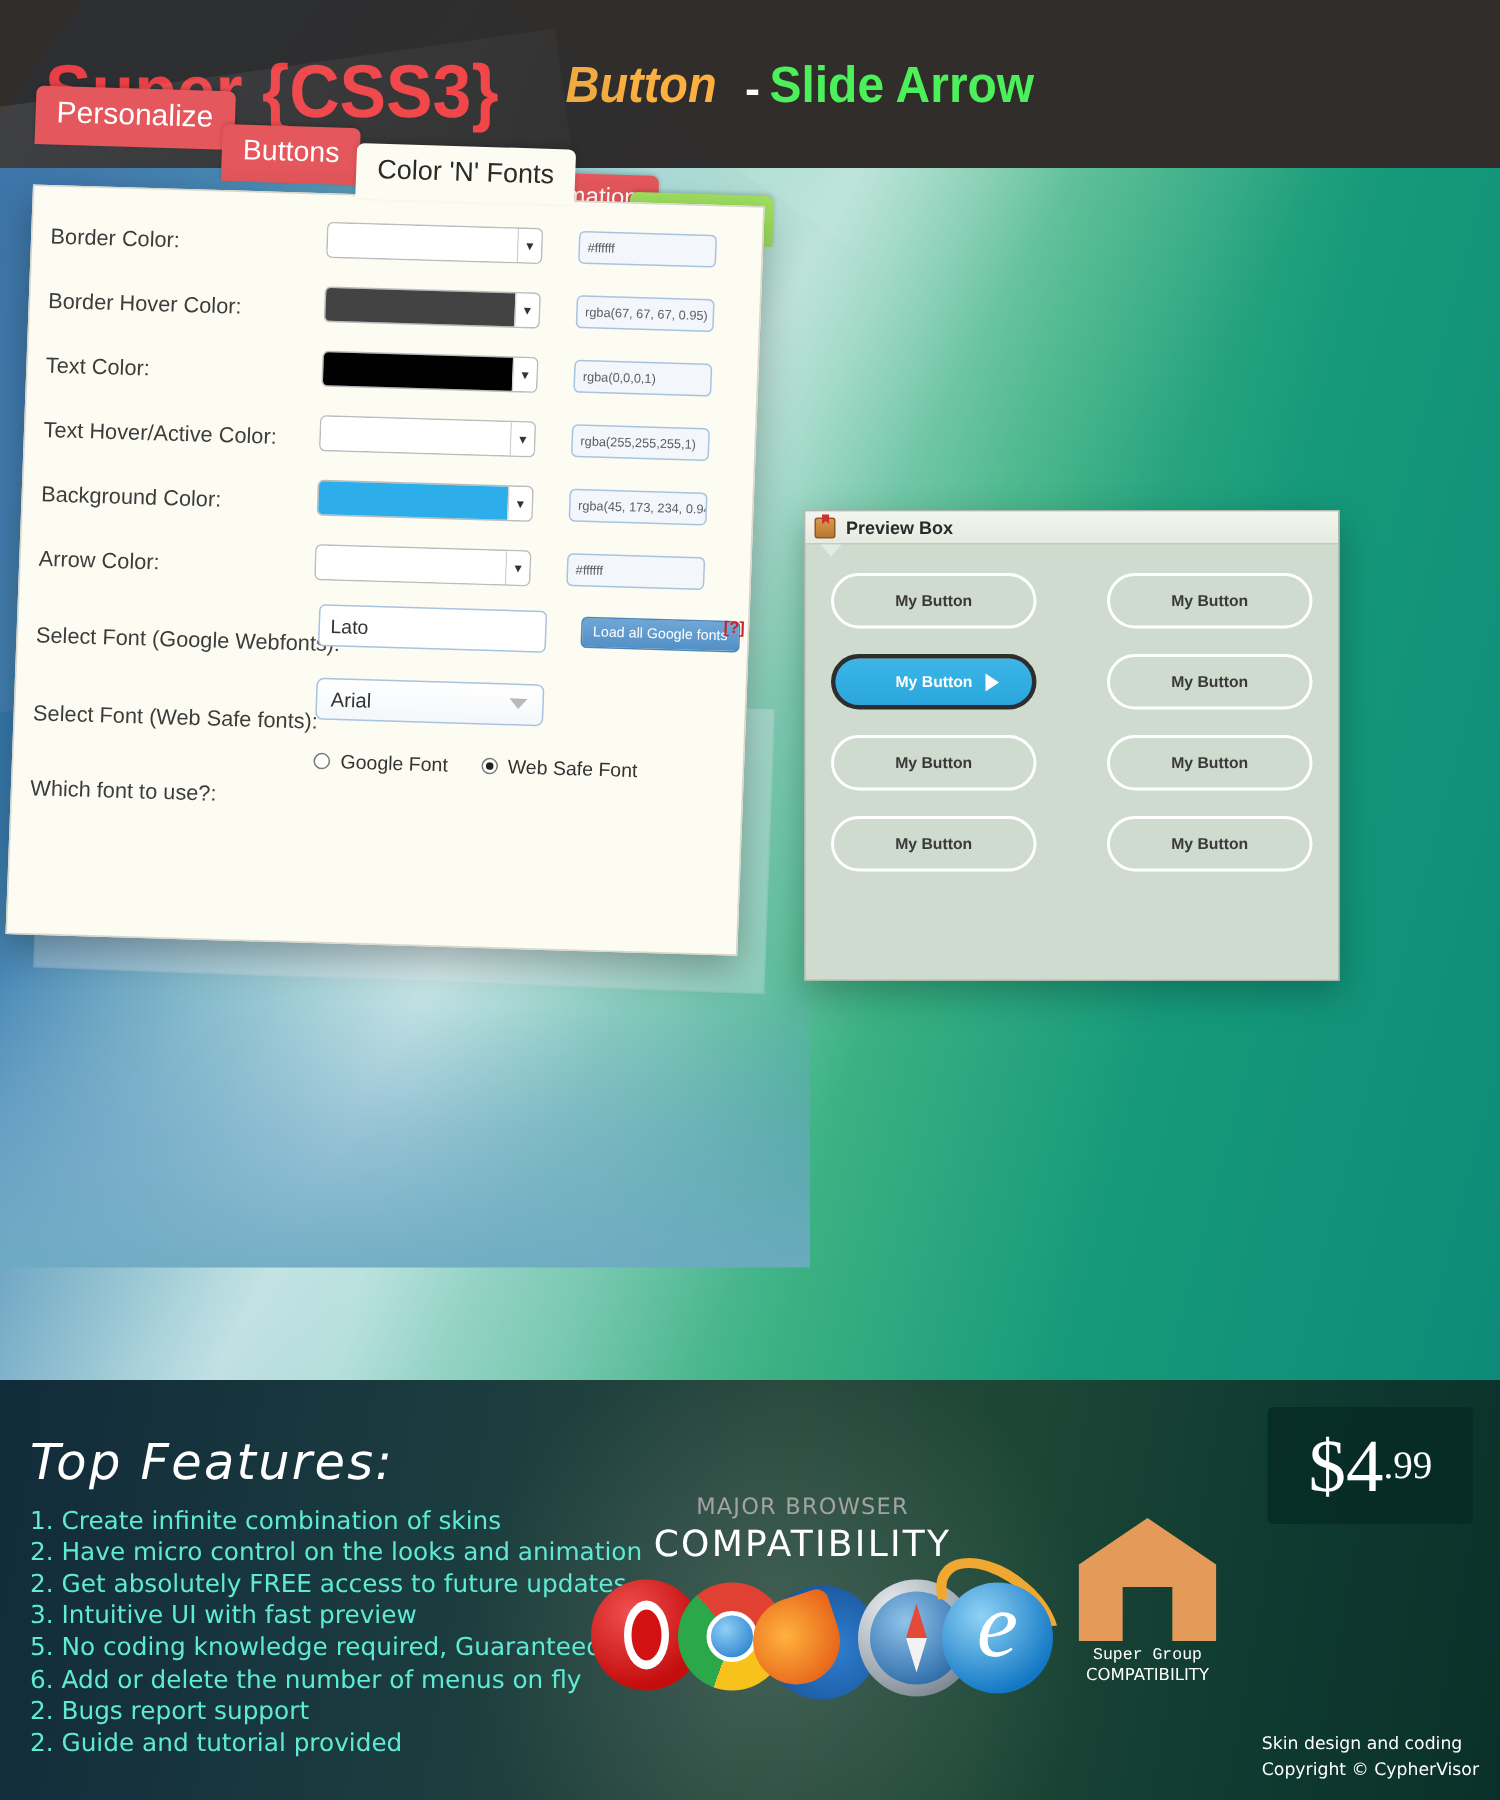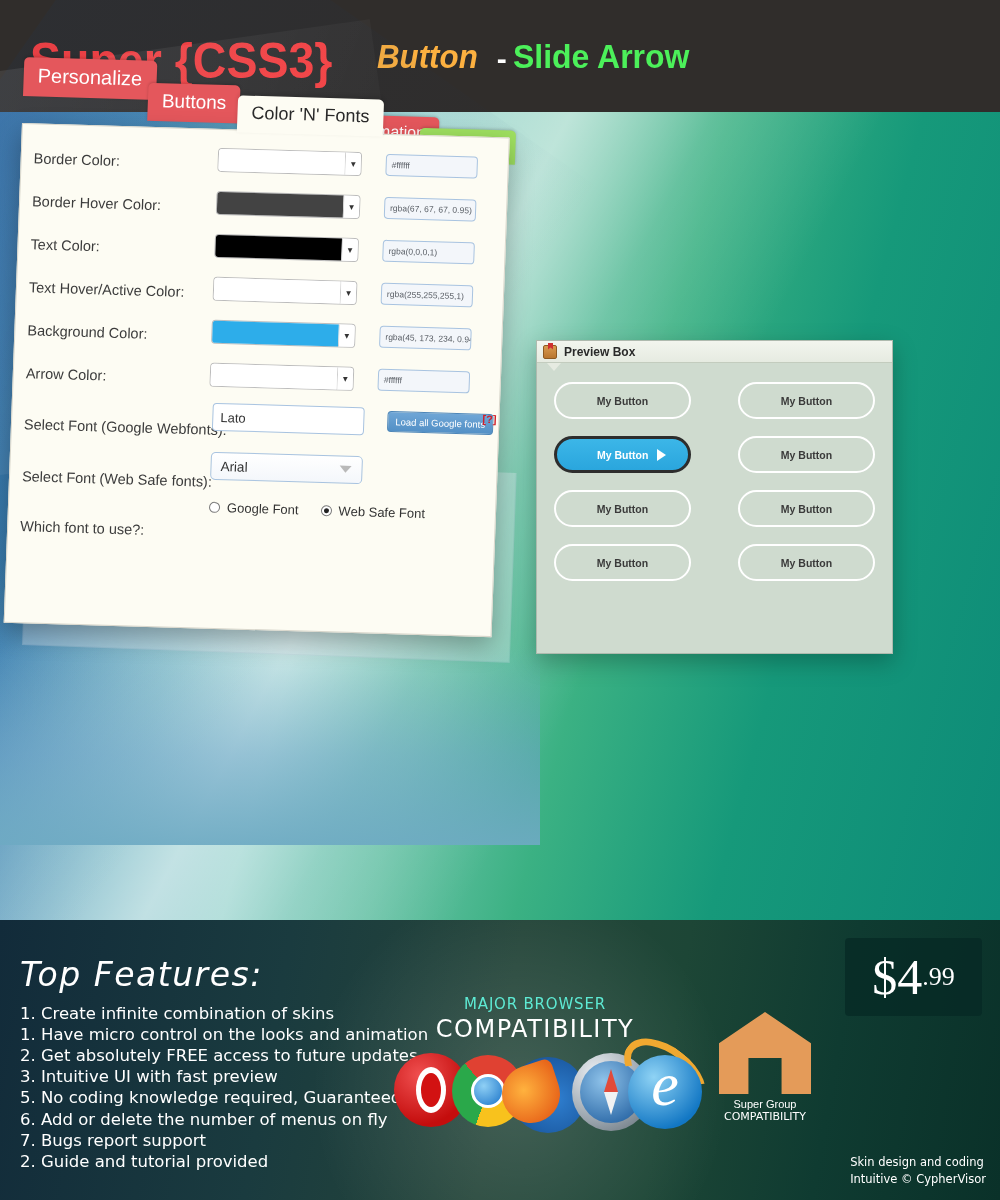--- a/index.html
+++ b/index.html
@@ -294,30 +294,30 @@
   }
   .ft-title {
     position: absolute; left: 20px; top: 30px;
     font-size: 33px; color: #fff; font-style: italic;
     font-family: "DejaVu Sans", sans-serif;
     letter-spacing: 1.5px;
   }
   .ft-list {
     position: absolute; left: 20px; top: 82px;
     list-style: none;
-    font-size: 16.5px; color: #ffffff; line-height: 1.28;
+    font-size: 16.5px; color: #5eead4; line-height: 1.28;
     font-family: "DejaVu Sans", sans-serif;
   }
   .ft-list li { white-space: nowrap; }
 
   .browsers {
     position: absolute; left: 390px; top: 995px;
     width: 290px; height: 160px; text-align: center;
   }
-  .br-l1 { font-size: 15px; color: #5eead4; letter-spacing: 0.8px; font-family: "DejaVu Sans", sans-serif; }
+  .br-l1 { font-size: 15px; color: #a3a3a3; letter-spacing: 0.8px; font-family: "DejaVu Sans", sans-serif; }
   .br-l2 { font-size: 24px; color: #fff; letter-spacing: 1.5px; margin-top: 2px; font-family: "DejaVu Sans", sans-serif; }
   .br-icons { position: relative; margin-top: 6px; height: 95px; }
   .br-icons .ic { position: absolute; border-radius: 50%; }
 
   .ic-opera { left: 4px; top: 4px; width: 74px; height: 74px;
     background: radial-gradient(circle at 35% 30%, #f05050, #c40d0d 70%); }
   .ic-opera::after { content:""; position:absolute; left:22px; top:14px; width:30px; height:46px;
     border-radius:50%; background:#ffffff; }
   .ic-opera::before { content:""; position:absolute; left:27px; top:20px; width:20px; height:34px;
     border-radius:50%; background:#d21212; z-index:2; }
@@ -351,21 +351,21 @@
     transform: rotate(38deg); }
 
   .compat {
     position: absolute; left: 718px; top: 1012px; width: 94px; text-align: center;
   }
   .house {
     width: 92px; height: 82px; margin: 0 auto;
     background: #e49b59;
     clip-path: polygon(50% 0%, 100% 38%, 100% 100%, 68% 100%, 68% 56%, 32% 56%, 32% 100%, 0 100%, 0 38%);
   }
-  .compat-l1 { font-size: 11px; color: #fff; margin-top: 4px; font-family: Liberation Sans, sans-serif; }
+  .compat-l1 { font-size: 11px; color: #fff; margin-top: 4px; font-family: Liberation Mono, monospace; }
   .compat-l2 { font-size: 11px; color: #fff; font-family: "DejaVu Sans", sans-serif; }
 
   .price-box {
     position: absolute; left: 845px; top: 938px;
     width: 137px; height: 78px;
     background: rgba(6,40,36,0.72);
     border-radius: 4px;
     display: flex; align-items: center; justify-content: center;
   }
   .price-main { font-size: 50px; color: #fff; font-family: "Liberation Serif", serif; line-height: 1; }
@@ -532,26 +532,26 @@
       <div class="mybtn">My Button</div>
     </div>
   </div>
 
   <div class="footer"></div>
 
   <div class="ft-title" style="position:absolute;left:20px;top:955px;">Top Features:</div>
 
   <ul class="ft-list" style="position:absolute;left:20px;top:1003px;">
     <li>1. Create infinite combination of skins</li>
-    <li>1. Have micro control on the looks and animation</li>
+    <li>2. Have micro control on the looks and animation</li>
     <li>2. Get absolutely FREE access to future updates</li>
     <li>3. Intuitive UI with fast preview</li>
     <li>5. No coding knowledge required, Guaranteed!</li>
     <li>6. Add or delete the number of menus on fly</li>
-    <li>7. Bugs report support</li>
+    <li>2. Bugs report support</li>
     <li>2. Guide and tutorial provided</li>
   </ul>
 
   <div class="browsers">
     <div class="br-l1">MAJOR BROWSER</div>
     <div class="br-l2">COMPATIBILITY</div>
     <div class="br-icons">
       <span class="ic ic-opera"></span>
       <span class="ic ic-chrome"></span>
       <span class="ic ic-firefox"></span>
@@ -567,16 +567,16 @@
     <div class="compat-l2">COMPATIBILITY</div>
   </div>
 
   <div class="price-box">
     <span class="price-main">$4</span>
       <span class="price-cents">.99</span>
   </div>
 
   <div class="credits">
     <div>Skin design and coding</div>
-    <div>Intuitive © CypherVisor</div>
+    <div>Copyright © CypherVisor</div>
   </div>
 
 </div>
 
 </body></html>

